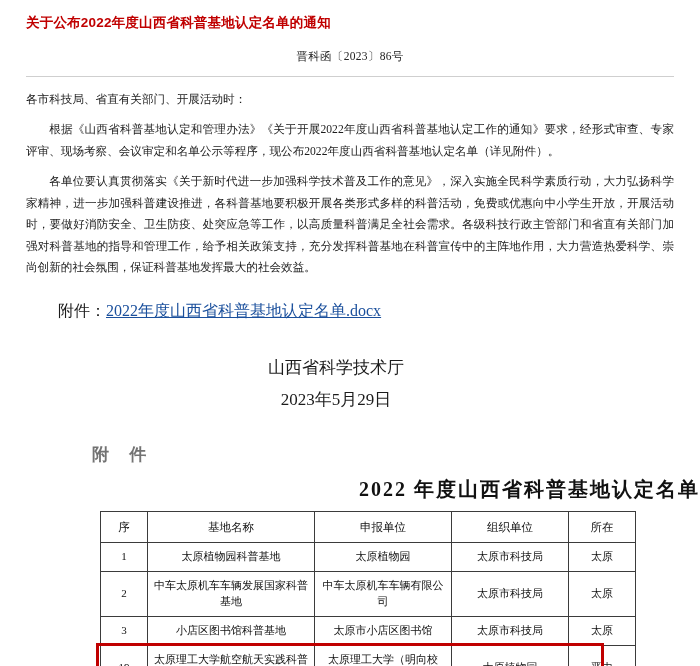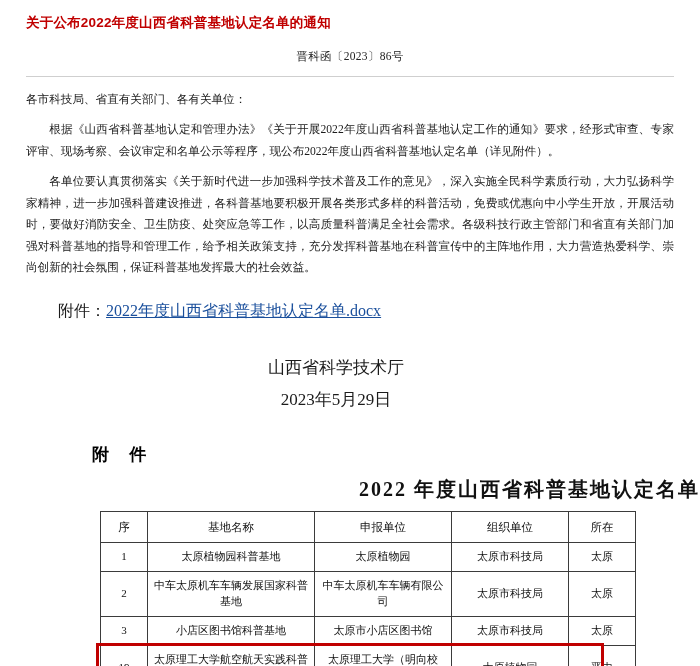--- a/index.html
+++ b/index.html
@@ -79,21 +79,21 @@
   .attach-block {
     margin-top: 26px;
     padding: 0 0 0 0;
     position: relative;
   }
   .attach-heading {
     font-size: 17px;
     font-weight: bold;
     letter-spacing: 8px;
     padding-left: 92px;
-    color: #000000;
+    color: #737373;
     font-family: "Liberation Serif", serif;
   }
   .table-title {
     text-align: right;
     font-size: 20px;
     font-weight: bold;
     letter-spacing: 2px;
     margin: 10px 0 8px 0;
     padding-left: 10px;
     color: #111;
@@ -147,21 +147,21 @@
 
 <div class="notice">
 
   <div class="notice-title">关于公布2022年度山西省科普基地认定名单的通知</div>
 
   <div class="notice-docnum">晋科函〔2023〕86号</div>
 
   <div class="notice-rule"></div>
 
   <div class="notice-body">
-    <p class="salutation">各市科技局、省直有关部门、各有关单位：</p>
+    <p class="salutation">各市科技局、省直有关部门、开展活动时：</p>
     <p class="indent2">根据《山西省科普基地认定和管理办法》《关于开展2022年度山西省科普基地认定工作的通知》要求，经形式审查、专家评审、现场考察、会议审定和名单公示等程序，现公布2022年度山西省科普基地认定名单（详见附件）。</p>
     <p class="indent2">各单位要认真贯彻落实《关于新时代进一步加强科学技术普及工作的意见》，深入实施全民科学素质行动，大力弘扬科学家精神，进一步加强科普建设推进，各科普基地要积极开展各类形式多样的科普活动，免费或优惠向中小学生开放，开展活动时，要做好消防安全、卫生防疫、处突应急等工作，以高质量科普满足全社会需求。各级科技行政主管部门和省直有关部门加强对科普基地的指导和管理工作，给予相关政策支持，充分发挥科普基地在科普宣传中的主阵地作用，大力营造热爱科学、崇尚创新的社会氛围，保证科普基地发挥最大的社会效益。</p>
 
     <div class="attachment-line">
       <span>附件：</span><span class="attachment-link">2022年度山西省科普基地认定名单.docx</span>
     </div>
 
     <div class="signature">
       <div>山西省科学技术厅</div>
       <div>2023年5月29日</div>

